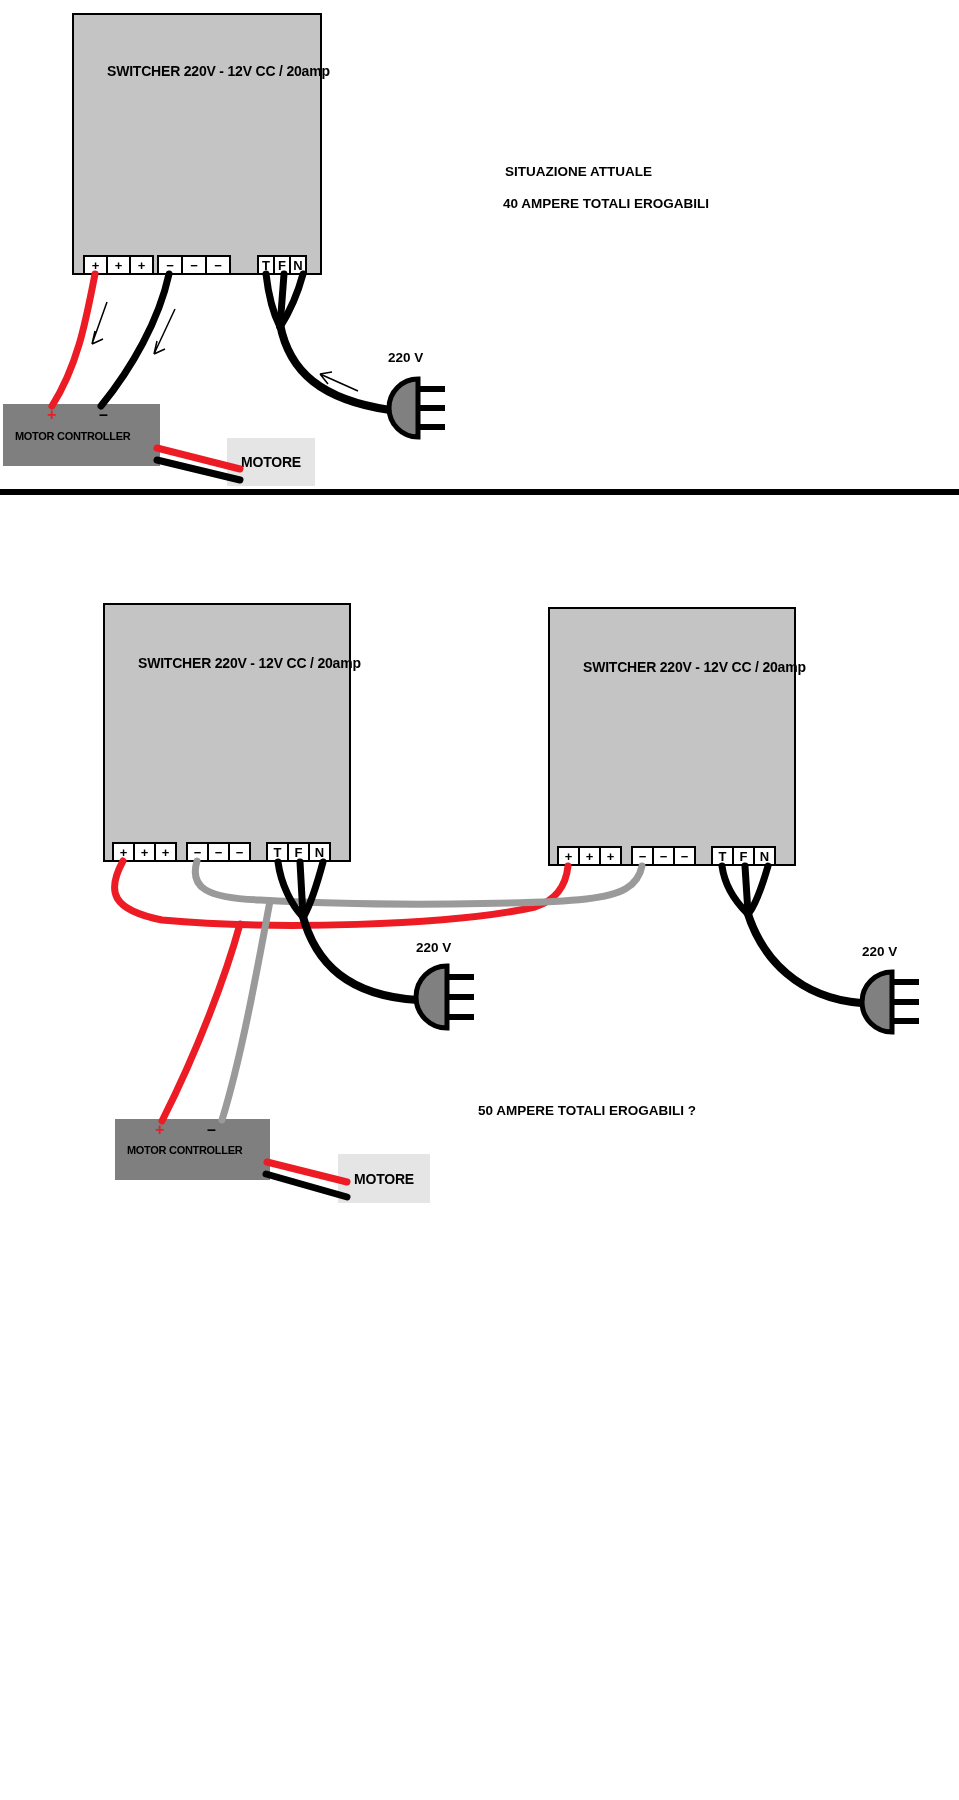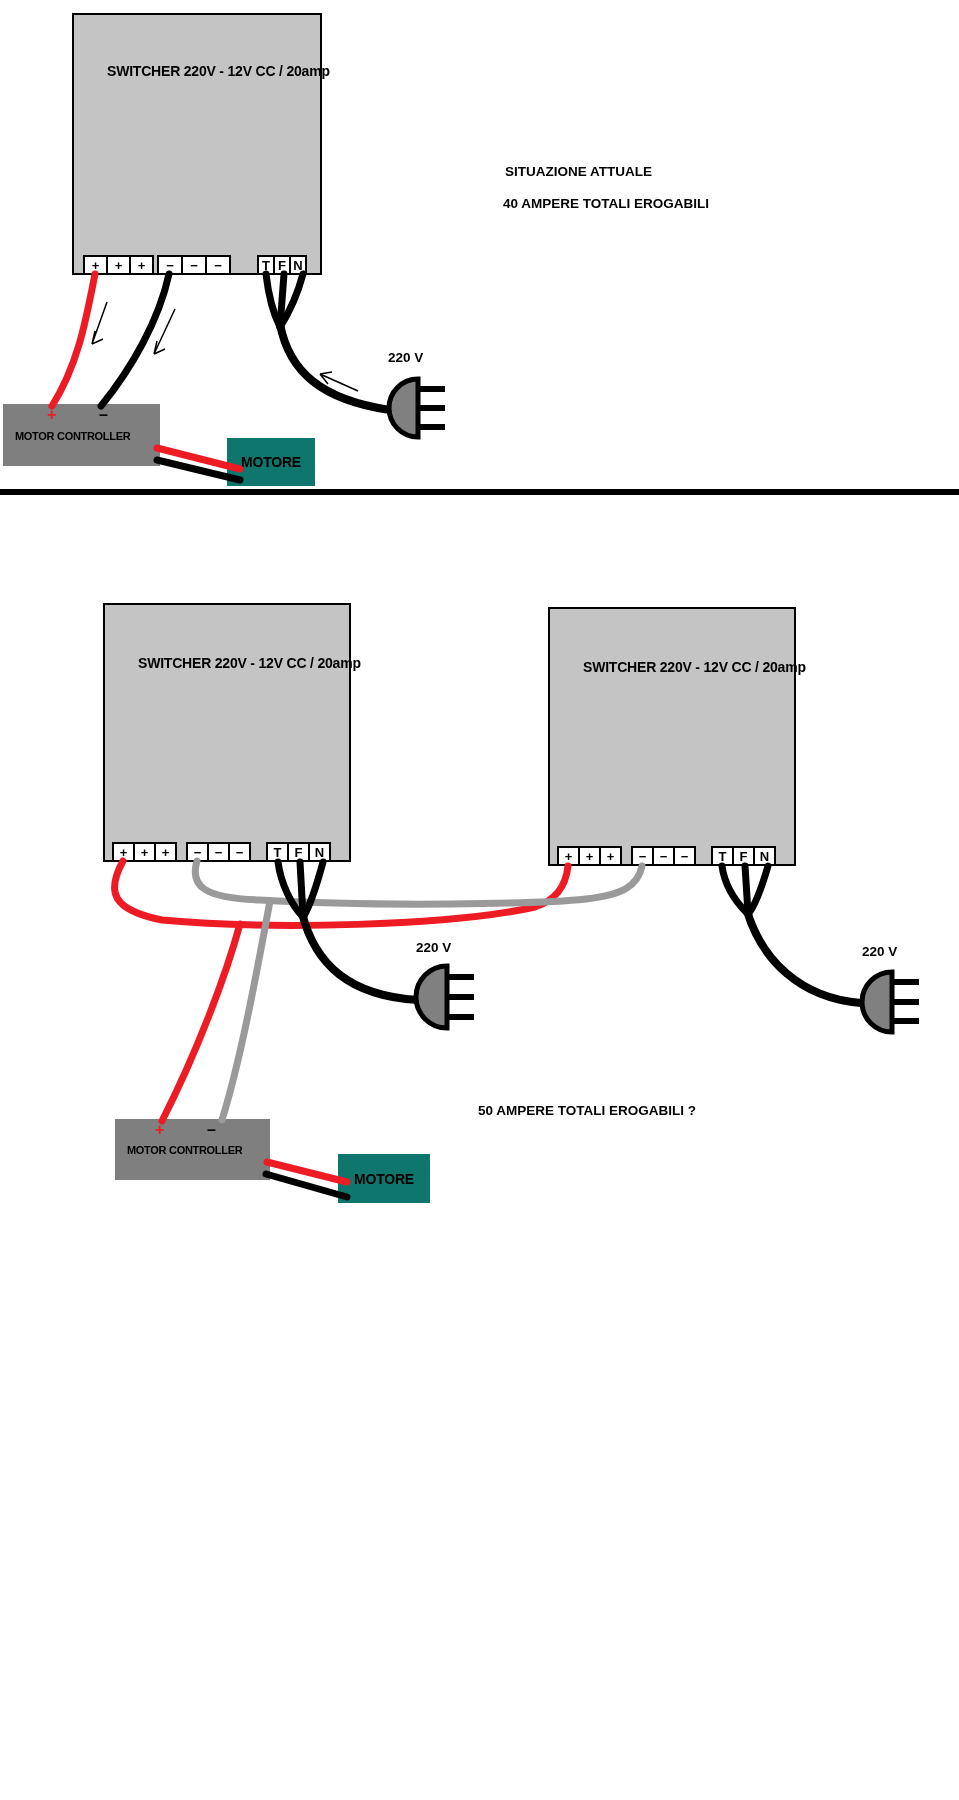--- a/index.html
+++ b/index.html
@@ -10,21 +10,21 @@
   .switcher-title{position:absolute;left:33px;font-weight:bold;font-size:14px;color:#000;white-space:nowrap;letter-spacing:-0.2px;}
   .tgroup{position:absolute;display:flex;}
   .tcell{background:#fff;border:2px solid #000;margin-left:-2px;box-sizing:border-box;
          display:flex;align-items:center;justify-content:center;
          font-weight:bold;font-size:13px;color:#000;}
   .tcell:first-child{margin-left:0;}
   .mc{background:#7f7f7f;box-sizing:border-box;}
   .mc-label{position:absolute;left:12px;font-weight:bold;font-size:11px;color:#000;white-space:nowrap;letter-spacing:-0.3px;}
   .mc-plus{position:absolute;font-weight:bold;font-size:16px;color:#ed1c24;}
   .mc-minus{position:absolute;font-weight:bold;font-size:16px;color:#000;}
-  .motor{background:#0f766e;display:flex;align-items:center;justify-content:center;
+  .motor{background:#e5e5e5;display:flex;align-items:center;justify-content:center;
          font-weight:bold;font-size:14px;color:#000;letter-spacing:-0.2px;}
   .note{position:absolute;font-weight:bold;font-size:13.5px;color:#000;white-space:nowrap;}
   .divider{position:absolute;left:0;width:959px;height:6px;background:#000;}
   svg.wires{position:absolute;left:0;top:0;pointer-events:none;}
 </style>
 </head>
 <body>
 
 <div id="canvas">
 

